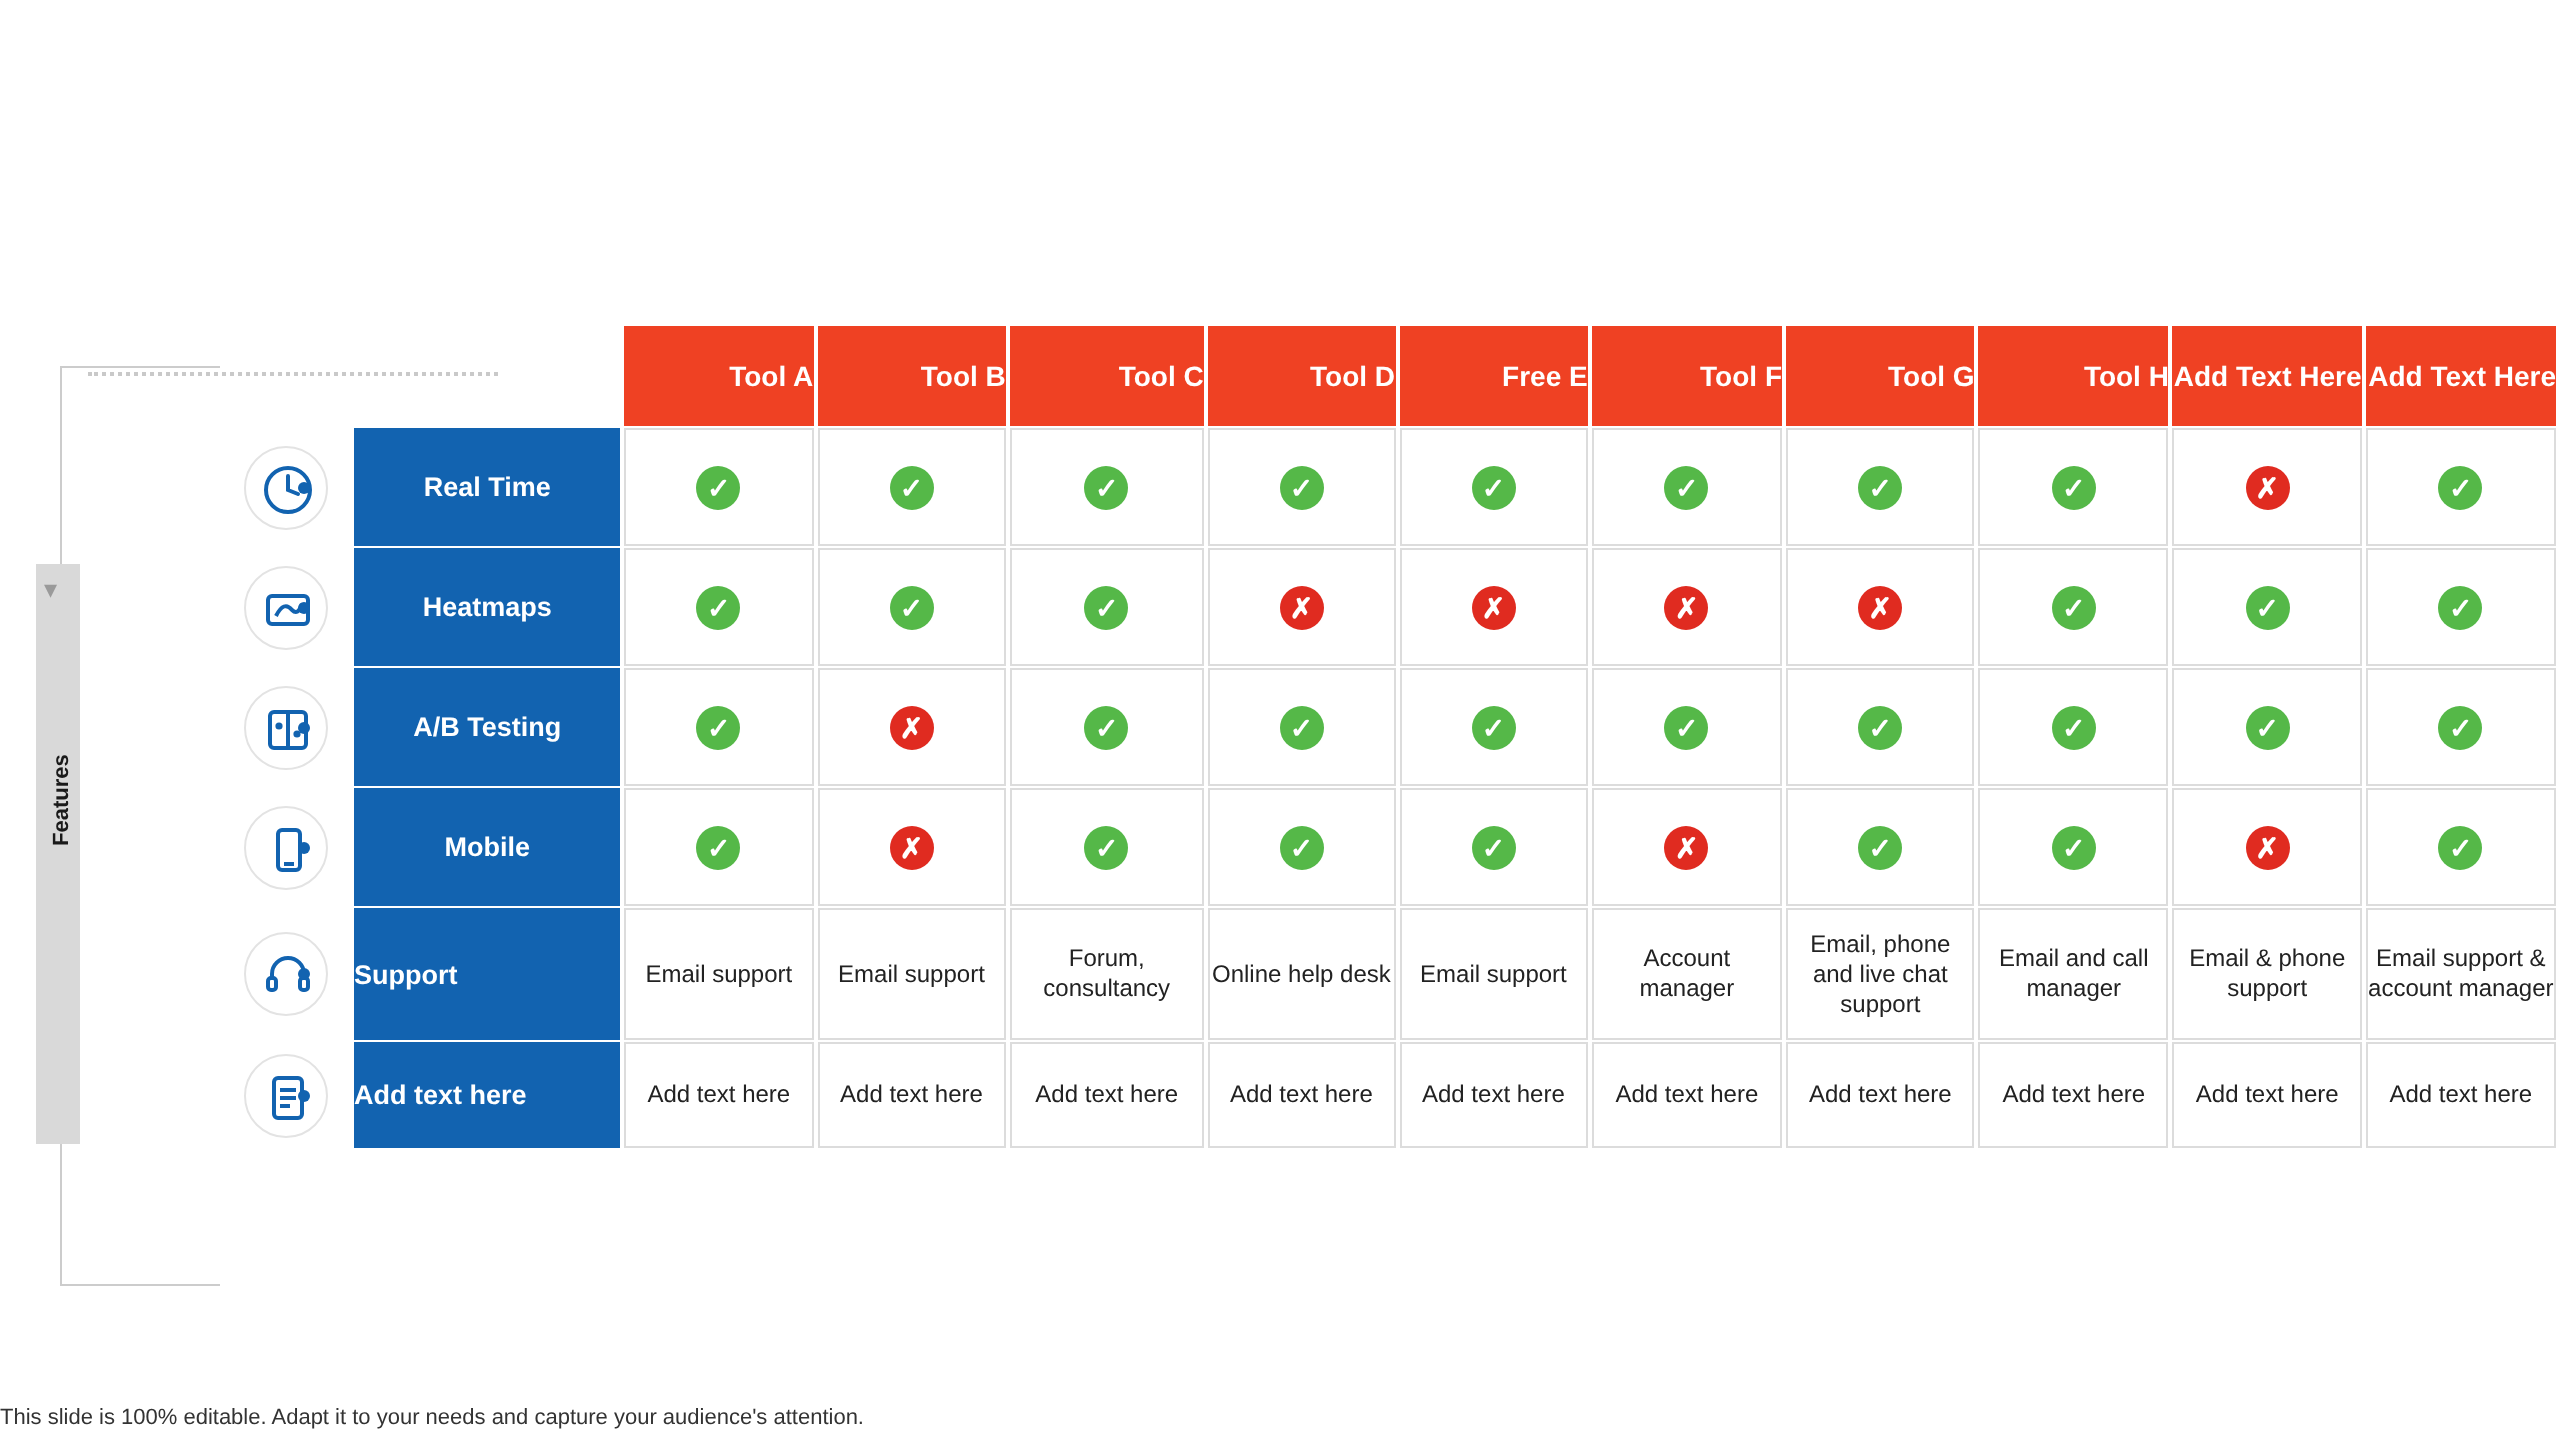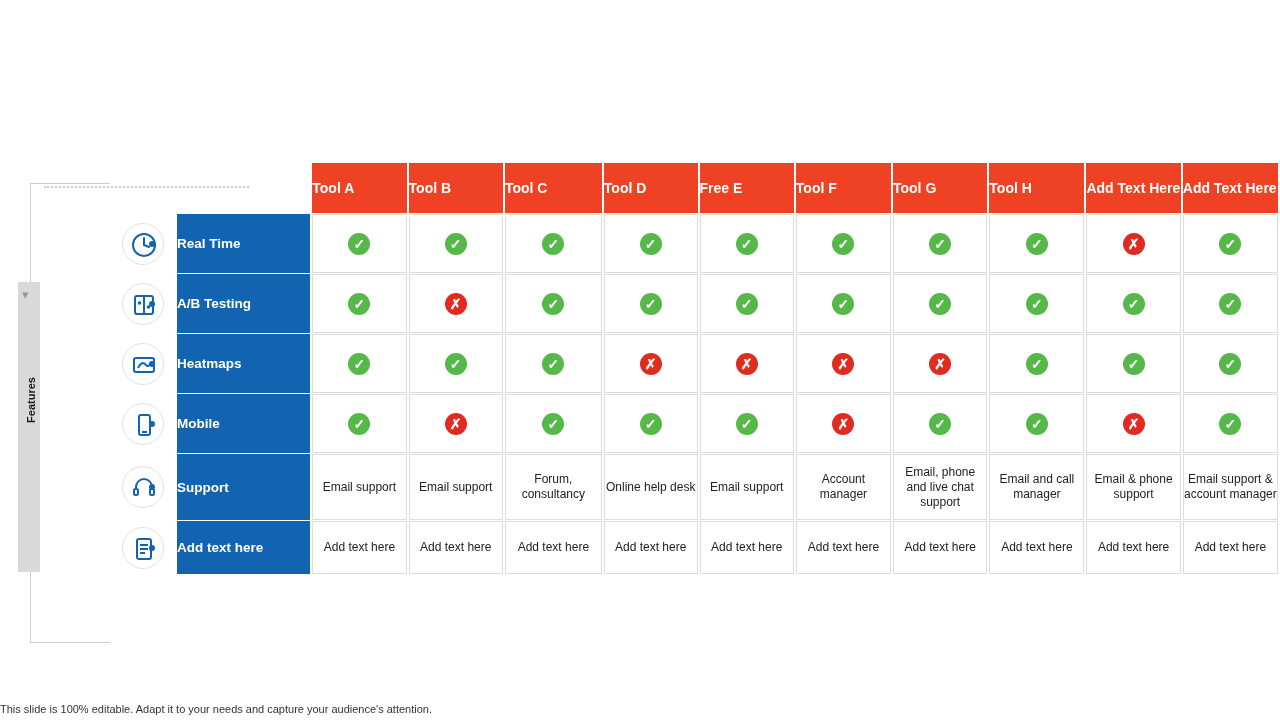--- a/index.html
+++ b/index.html
@@ -98,21 +98,21 @@
   table.cmp td, table.cmp th {
     padding: 0;
     vertical-align: middle;
   }
   th.col-head {
     background: #ef4123;
     color: #ffffff;
     font-size: 14px;
     font-weight: bold;
     height: 50px;
-    text-align: left;
+    text-align: right;
     line-height: 1.15;
     width: 101px;
   }
   th.corner {
     background: transparent;
     width: 142px;
   }
   th.icon-corner {
     background: transparent;
     width: 68px;
@@ -138,21 +138,21 @@
     text-align: center;
     font-size: 12px;
     color: #222222;
     line-height: 1.25;
     width: 101px;
   }
   tr.r-check td.datacell { height: 59px; }
   tr.r-cost td.datacell  { height: 59px; }
   tr.r-support td.datacell { height: 66px; }
   tr.r-add td.datacell   { height: 53px; }
-  tr.r-check td.feature, tr.r-cost td.feature { height: 59px; }
+  tr.r-check td.feature, tr.r-cost td.feature { height: 59px; text-align: center; }
   tr.r-support td.feature { height: 66px; }
   tr.r-add td.feature { height: 53px; }
 
   
   .mark {
     display: inline-block;
     width: 22px; height: 22px;
     border-radius: 50%;
     color: #ffffff;
     font-size: 14px;
@@ -245,59 +245,59 @@
           <td class="datacell"><span class="mark yes">✓</span></td>
           <td class="datacell"><span class="mark yes">✓</span></td>
           <td class="datacell"><span class="mark no">✗</span></td>
           <td class="datacell"><span class="mark yes">✓</span></td>
         </tr>
 
         <tr class="r-check">
           <td class="iconcell">
             <span class="ficon">
               <svg width="28" height="28" viewBox="0 0 28 28">
+                <rect x="4" y="7" width="20" height="14" rx="2" fill="none" stroke="#1263B0" stroke-width="2"></rect>
+                <path d="M8 17 q4 -8 8 -3 q3 3 5 -3" fill="none" stroke="#1263B0" stroke-width="2"></path>
+              </svg>
+              <span class="dot-sm"></span>
+            </span>
+          </td>
+          <td class="feature">Heatmaps</td>
+          <td class="datacell"><span class="mark yes">✓</span></td>
+          <td class="datacell"><span class="mark yes">✓</span></td>
+          <td class="datacell"><span class="mark yes">✓</span></td>
+          <td class="datacell"><span class="mark no">✗</span></td>
+          <td class="datacell"><span class="mark no">✗</span></td>
+          <td class="datacell"><span class="mark no">✗</span></td>
+          <td class="datacell"><span class="mark no">✗</span></td>
+          <td class="datacell"><span class="mark yes">✓</span></td>
+          <td class="datacell"><span class="mark yes">✓</span></td>
+          <td class="datacell"><span class="mark yes">✓</span></td>
+        </tr>
+
+        <tr class="r-check">
+          <td class="iconcell">
+            <span class="ficon">
+              <svg width="28" height="28" viewBox="0 0 28 28">
                 <rect x="5" y="5" width="18" height="18" rx="2" fill="none" stroke="#1263B0" stroke-width="2"></rect>
                 <line x1="14" y1="5" x2="14" y2="23" stroke="#1263B0" stroke-width="2"></line>
                 <circle cx="9.5" cy="12" r="1.8" fill="#1263B0"></circle>
                 <circle cx="18.5" cy="16" r="1.8" fill="#1263B0"></circle>
               </svg>
               <span class="dot-sm"></span>
             </span>
           </td>
           <td class="feature">A/B Testing</td>
           <td class="datacell"><span class="mark yes">✓</span></td>
           <td class="datacell"><span class="mark no">✗</span></td>
           <td class="datacell"><span class="mark yes">✓</span></td>
           <td class="datacell"><span class="mark yes">✓</span></td>
           <td class="datacell"><span class="mark yes">✓</span></td>
           <td class="datacell"><span class="mark yes">✓</span></td>
           <td class="datacell"><span class="mark yes">✓</span></td>
-          <td class="datacell"><span class="mark yes">✓</span></td>
-          <td class="datacell"><span class="mark yes">✓</span></td>
-          <td class="datacell"><span class="mark yes">✓</span></td>
-        </tr>
-
-        <tr class="r-check">
-          <td class="iconcell">
-            <span class="ficon">
-              <svg width="28" height="28" viewBox="0 0 28 28">
-                <rect x="4" y="7" width="20" height="14" rx="2" fill="none" stroke="#1263B0" stroke-width="2"></rect>
-                <path d="M8 17 q4 -8 8 -3 q3 3 5 -3" fill="none" stroke="#1263B0" stroke-width="2"></path>
-              </svg>
-              <span class="dot-sm"></span>
-            </span>
-          </td>
-          <td class="feature">Heatmaps</td>
-          <td class="datacell"><span class="mark yes">✓</span></td>
-          <td class="datacell"><span class="mark yes">✓</span></td>
-          <td class="datacell"><span class="mark yes">✓</span></td>
-          <td class="datacell"><span class="mark no">✗</span></td>
-          <td class="datacell"><span class="mark no">✗</span></td>
-          <td class="datacell"><span class="mark no">✗</span></td>
-          <td class="datacell"><span class="mark no">✗</span></td>
           <td class="datacell"><span class="mark yes">✓</span></td>
           <td class="datacell"><span class="mark yes">✓</span></td>
           <td class="datacell"><span class="mark yes">✓</span></td>
         </tr>
 
         <tr class="r-check">
           <td class="iconcell">
             <span class="ficon">
               <svg width="28" height="28" viewBox="0 0 28 28">
                 <rect x="9" y="4" width="11" height="20" rx="2" fill="none" stroke="#1263B0" stroke-width="2"></rect>

